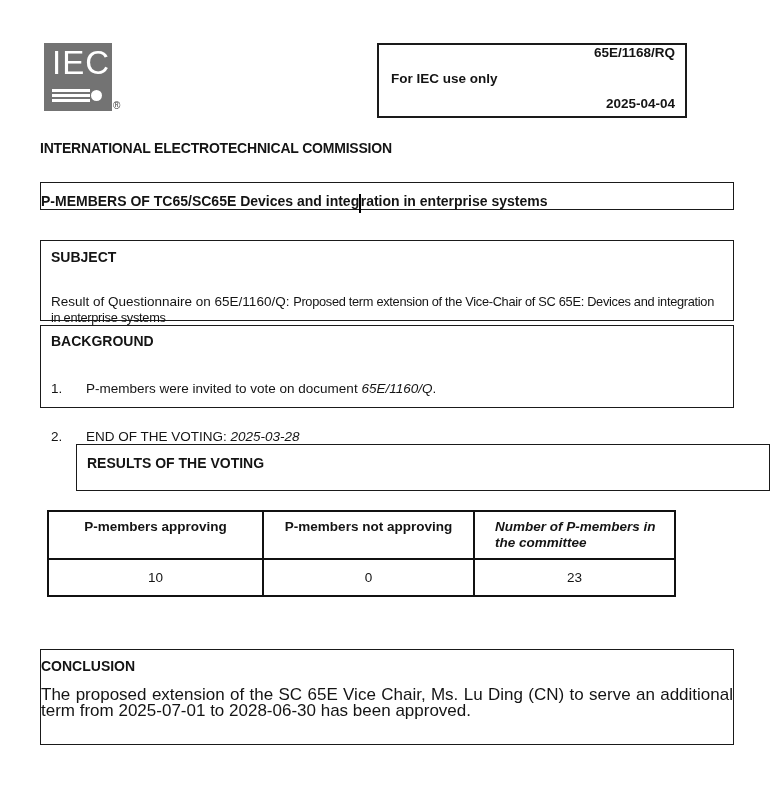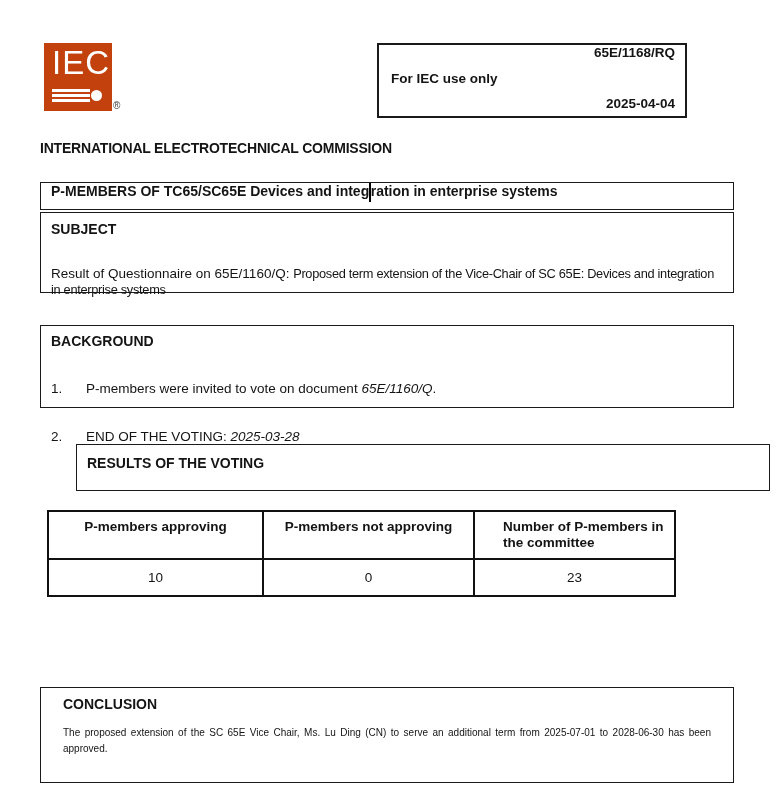--- a/index.html
+++ b/index.html
@@ -1,65 +1,65 @@
 <!DOCTYPE html>
 <html><head>
 <meta charset="utf-8">
 <style>
   html,body{margin:0;padding:0;background:#ffffff;}
   .page{
     position:relative;width:776px;height:808px;background:#ffffff;overflow:hidden;
     font-family:"Liberation Sans","DejaVu Sans",sans-serif;color:#141414;
   }
   
-  .logo{position:absolute;left:44px;top:43px;width:68px;height:68px;background:#c2410c;}
+  .logo{position:absolute;left:44px;top:43px;width:68px;height:68px;background:#737373;}
   .logo-letters{
     position:absolute;left:8px;top:2px;color:#ffffff;font-size:33px;font-weight:400;
     letter-spacing:1px;line-height:1.1;
   }
   .logo-lines{position:absolute;left:8px;top:46px;width:38px;}
   .logo-line{height:3px;background:#ffffff;margin-bottom:2px;}
   .logo-dot{position:absolute;left:47px;top:47px;width:11px;height:11px;border-radius:50%;background:#ffffff;}
   .reg-mark{position:absolute;left:113px;top:100px;font-size:10px;color:#3a3a3a;}
   
   .ref-box{
     position:absolute;left:377px;top:43px;width:310px;height:75px;border:2px solid #1a1a1a;
     box-sizing:border-box;display:flex;flex-direction:column;justify-content:space-between;
     padding:0 10px 5px 12px;font-weight:bold;font-size:13.5px;
   }
   .ref-doc{text-align:right;}
   .ref-note{text-align:left;}
   .ref-date{text-align:right;}
   
   .org-title{position:absolute;left:40px;top:140px;font-size:14px;font-weight:bold;letter-spacing:-0.2px;}
   .framed{position:absolute;left:40px;width:694px;border:1.5px solid #1a1a1a;box-sizing:border-box;background:#fff;}
-  .addressee-box{top:182px;height:28px;display:flex;align-items:flex-start;padding-left:10px;
+  .addressee-box{top:182px;height:28px;display:flex;align-items:flex-end;
     font-size:14px;font-weight:bold;}
   .text-cursor{display:inline-block;width:1.5px;height:19px;background:#000;margin:0 0 -4px 0;}
-  .subject-box{top:212px;height:81px;padding:8px 10px;}
+  .subject-box{top:240px;height:81px;padding:8px 10px;}
   .box-heading{font-size:14px;font-weight:bold;line-height:16px;}
   .subject-body{margin-top:29px;font-size:13.5px;line-height:15.5px;}
   .subject-detail{font-size:12.8px;letter-spacing:-0.3px;}
   .background-box{top:325px;height:83px;padding:7px 10px;font-size:13.5px;}
   .bg-item{margin-top:32px;line-height:16px;}
   .bg-num{display:inline-block;width:35px;}
   .em{font-style:italic;}
   .results-box{top:444px;height:47px;padding:10px 10px;margin-left:36px;}
-  .conclusion-box{top:687px;height:96px;padding:8px 22px;}
-  .conclusion-body{margin-top:13px;font-size:10px;line-height:16px;text-align:justify;}
+  .conclusion-box{top:649px;height:96px;padding:8px 0;}
+  .conclusion-body{margin-top:13px;font-size:17px;line-height:16px;text-align:justify;}
   
   .voting-table{
     position:absolute;left:47px;top:510px;border-collapse:collapse;table-layout:fixed;
     font-size:13.5px;
   }
   .voting-table td{border:2px solid #111;box-sizing:border-box;}
   .voting-table .th{
     height:48px;font-weight:bold;vertical-align:top;padding-top:7px;text-align:center;line-height:16px;margin-left:28px;
   }
-  .voting-table .th-left{text-align:left;padding-left:28px;padding-right:6px;}
+  .voting-table .th-left{text-align:left;padding-left:20px;padding-right:6px;font-style:italic;}
   .voting-table .val{height:37px;text-align:center;vertical-align:middle;}
 </style>
 </head>
 <body>
 
 <div class="page">
 
   <div class="logo">
     <div class="logo-letters">IEC</div>
     <div class="logo-lines">

